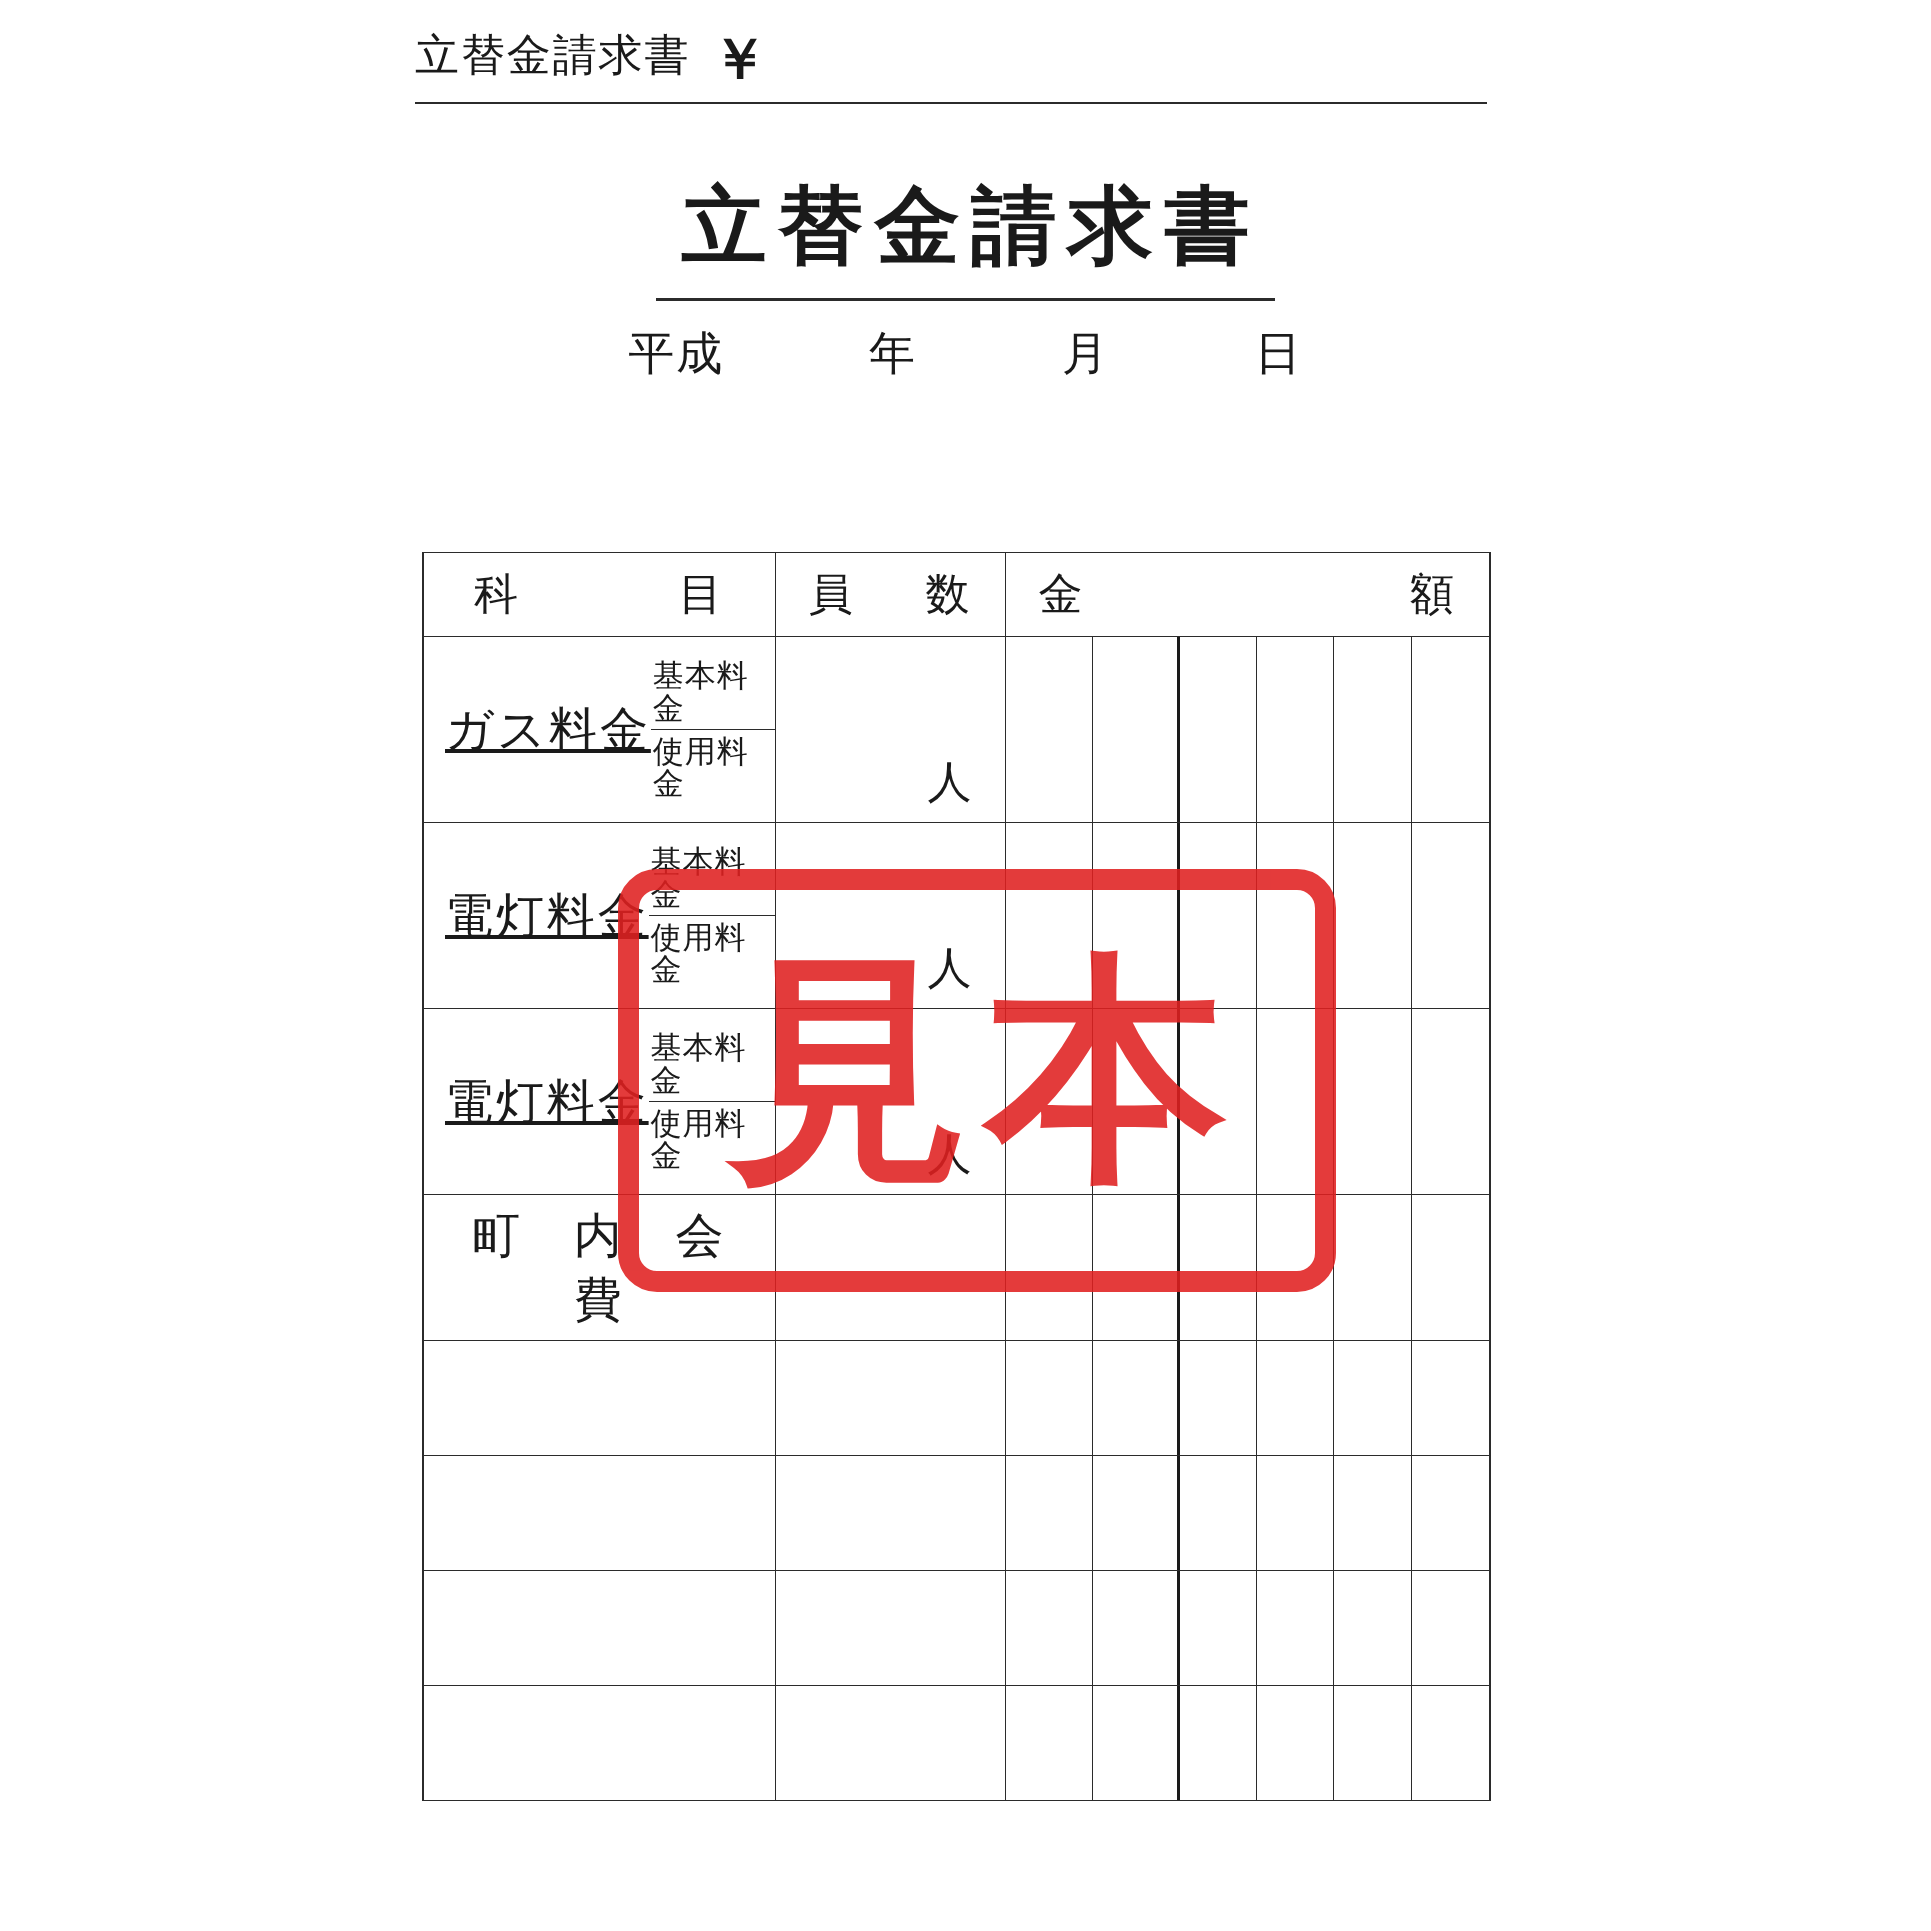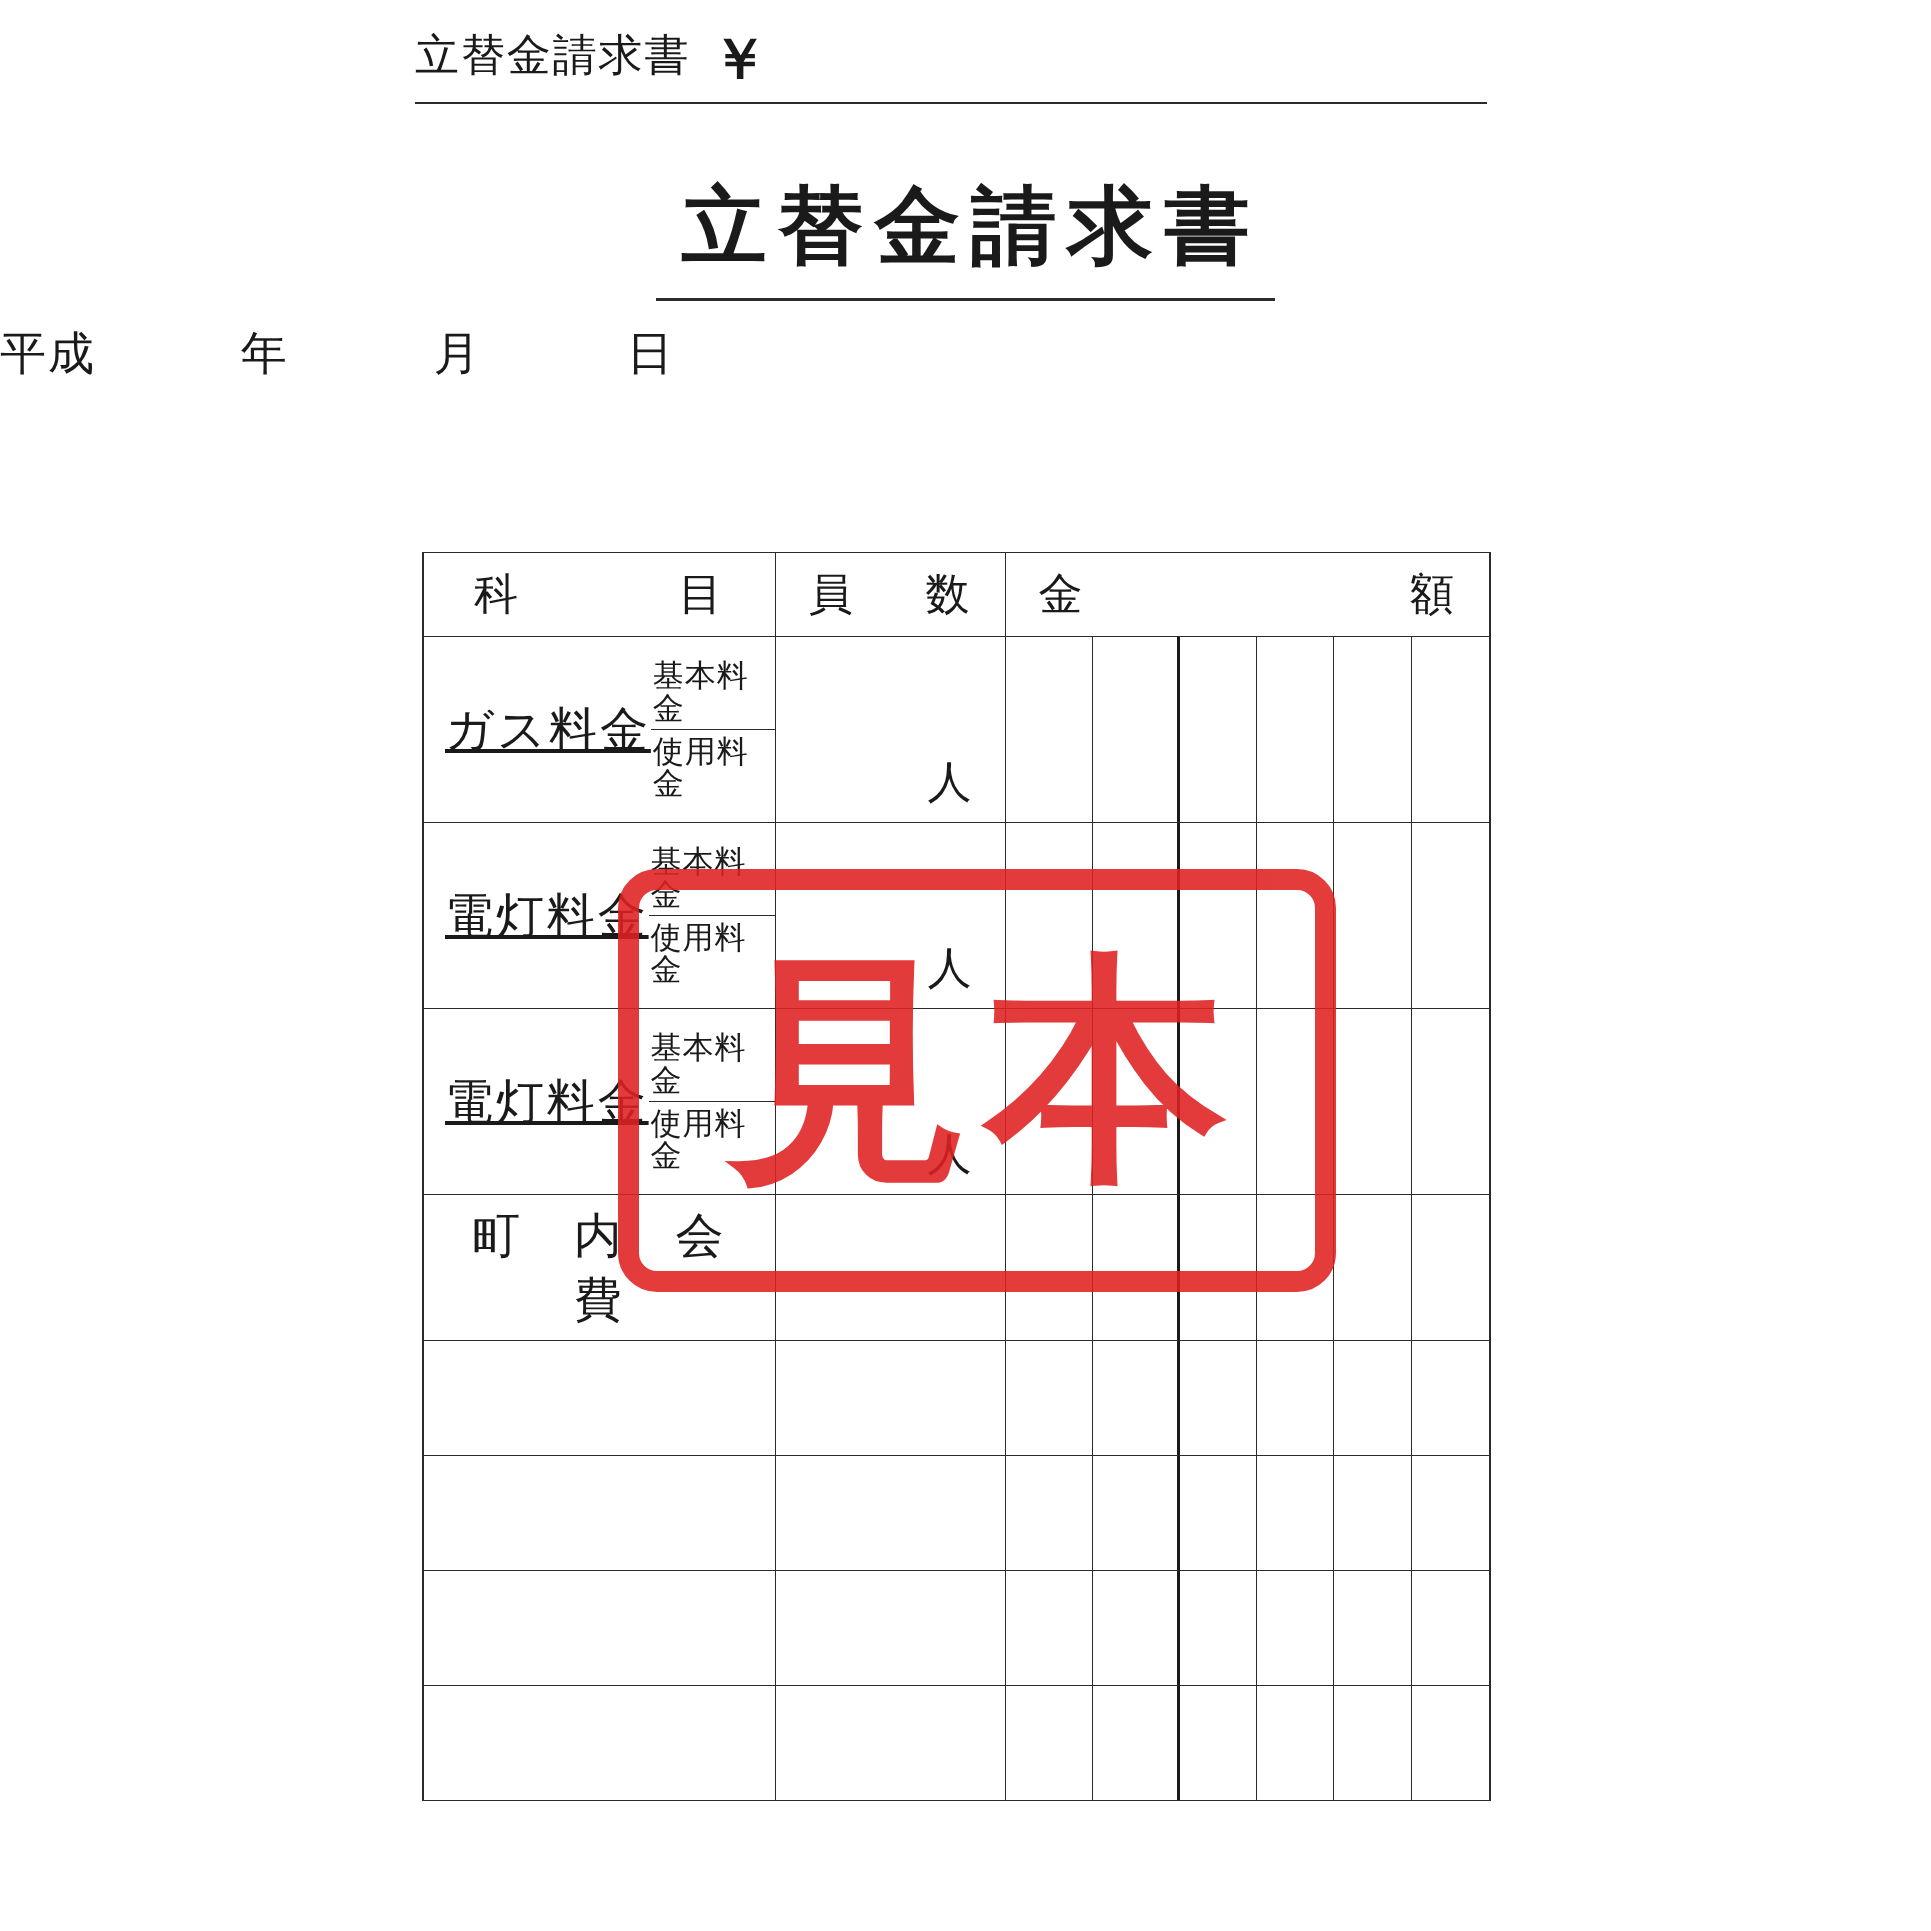--- a/index.html
+++ b/index.html
@@ -66,20 +66,21 @@
     padding: 0 13.5px 13.5px 25px;
     border-bottom: 3.9px solid #2b2b2b;
   }
 
   
   #date-line {
     position: absolute;
     left: 0;
     top: 323px;
     width: 1931px;
+    text-align: center;
     font-size: 46px;
     letter-spacing: 1.9px;
   }
   #date-line span { display: inline-block; }
   #date-line .era   { margin-right: 145px; }
   #date-line .year  { margin-right: 145px; }
   #date-line .month { margin-right: 145px; }
 
   
   #room-row {

